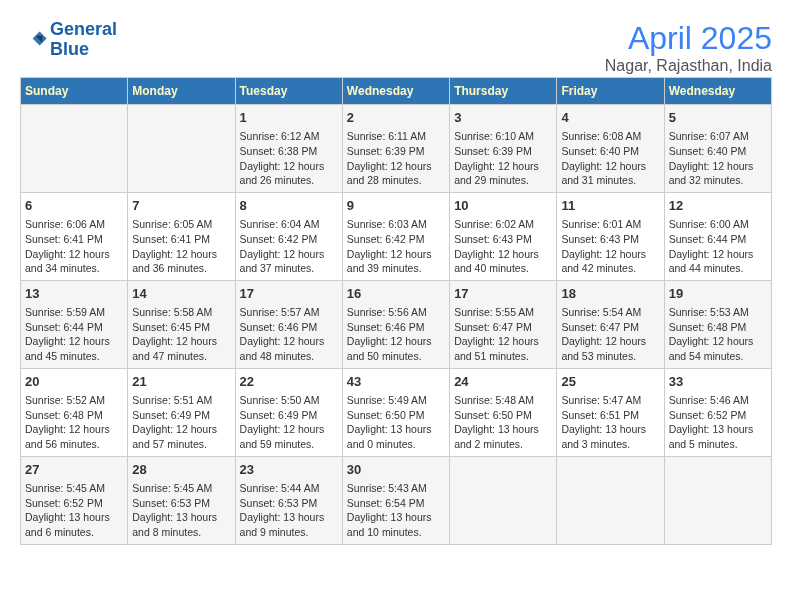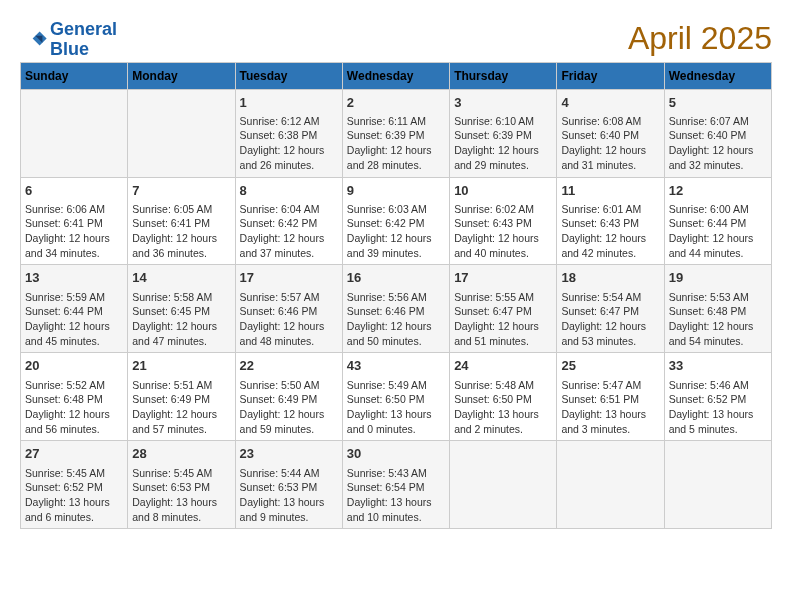--- a/index.html
+++ b/index.html
@@ -32,36 +32,36 @@
     .logo-icon {
       width: 28px;
       height: 28px;
       margin-right: 2px;
     }
     .title-block {
       text-align: right;
     }
     .title-block h1 {
       font-size: 32px;
-      color: #a16207;
+      color: #3b82f6;
       font-weight: normal;
     }
     .title-block h2 {
       font-size: 16px;
       color: #555;
       font-weight: normal;
     }
     table {
       width: 100%;
       border-collapse: collapse;
       font-size: 11px;
     }
     thead tr th {
       background-color: #2e75b6;
-      color: #000000;
+      color: #fef9c3;
       padding: 6px 4px;
       text-align: left;
       font-size: 12px;
       font-weight: bold;
       border: 1px solid #ccc;
     }
     tbody tr td {
       border: 1px solid #ccc;
       vertical-align: top;
       padding: 4px 4px;
@@ -97,20 +97,21 @@
       <polygon points="28,8 38,18 28,28 18,18" fill="#2e75b6"></polygon>
       <polygon points="22,14 32,14 32,24" fill="#1a3f6f"></polygon>
     </svg>
     <div class="logo-text">
       <div><span>General</span></div>
       <div><span>Blue</span></div>
     </div>
   </div>
   <div class="title-block">
     <h1>April 2025</h1>
+    <h2>Nagar, Rajasthan, India</h2>
   </div>
 </div>
 
 <table>
   <thead>
     <tr>
     <th>Sunday</th>
         <th>Monday</th>
         <th>Tuesday</th>
         <th>Wednesday</th>

